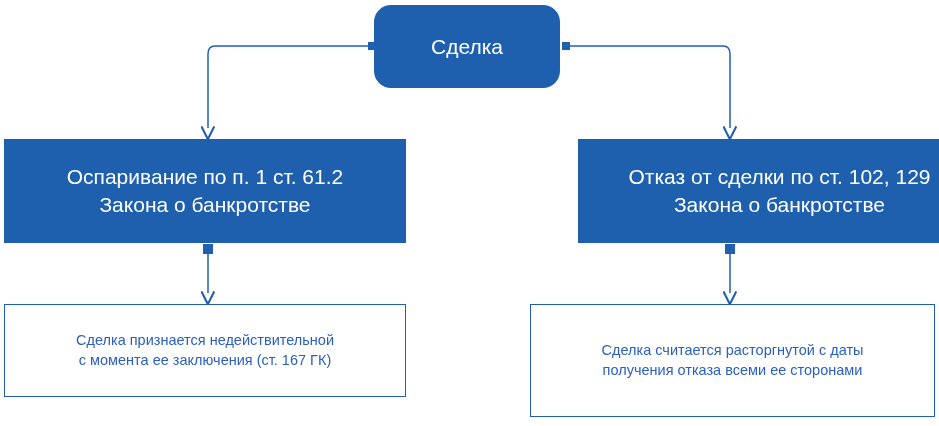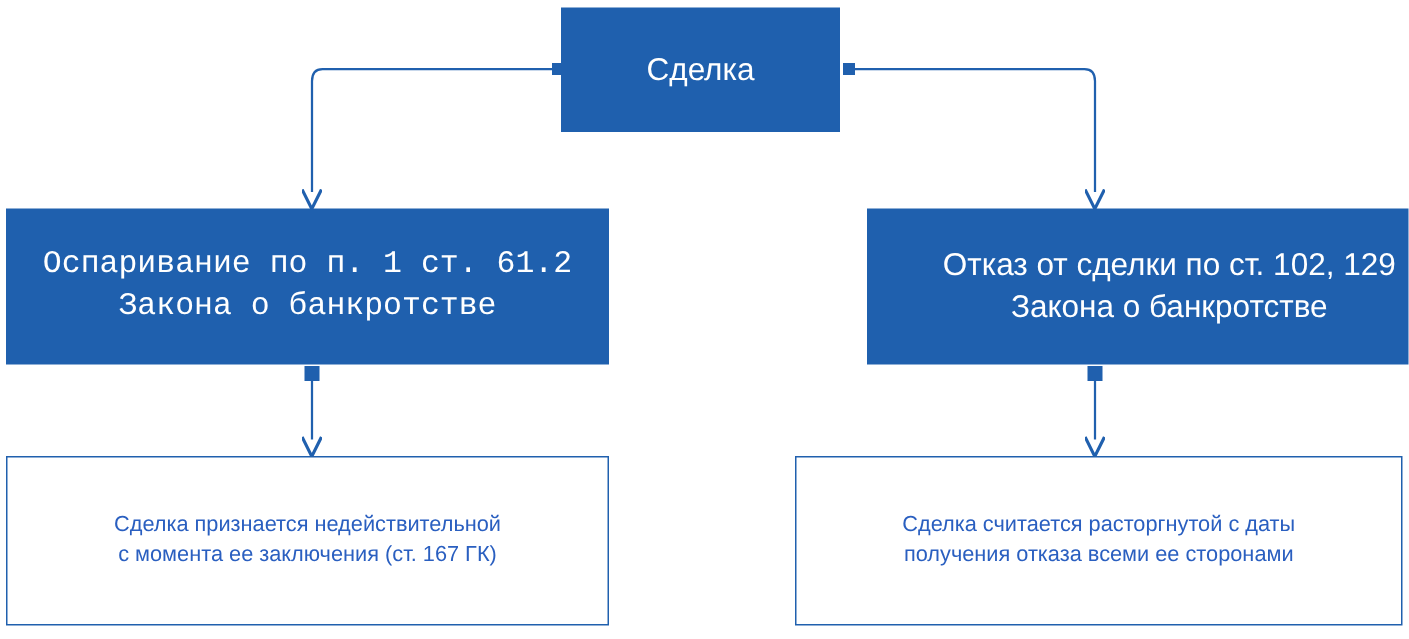--- a/index.html
+++ b/index.html
@@ -43,44 +43,44 @@
     padding: 0 8px;
   }
 
   
   #node-deal {
     left: 374px;
     top: 5px;
     width: 186px;
     height: 83px;
     font-size: 21px;
+    border-radius: 17px;
   }
   
   #node-challenge {
     left: 4px;
     top: 139px;
     width: 402px;
     height: 104px;
     font-size: 21px;
-    font-family: Liberation Mono, monospace;
   }
   #node-refusal {
     left: 530px;
     top: 139px;
     width: 403px;
     height: 104px;
     font-size: 21px;
     margin-left: 48px;
   }
   
   #node-invalid {
     left: 4px;
     top: 304px;
     width: 402px;
-    height: 113px;
+    height: 93px;
     font-size: 14.5px;
   }
   #node-terminated {
     left: 530px;
     top: 304px;
     width: 405px;
     height: 113px;
     font-size: 14.5px;
   }
 

